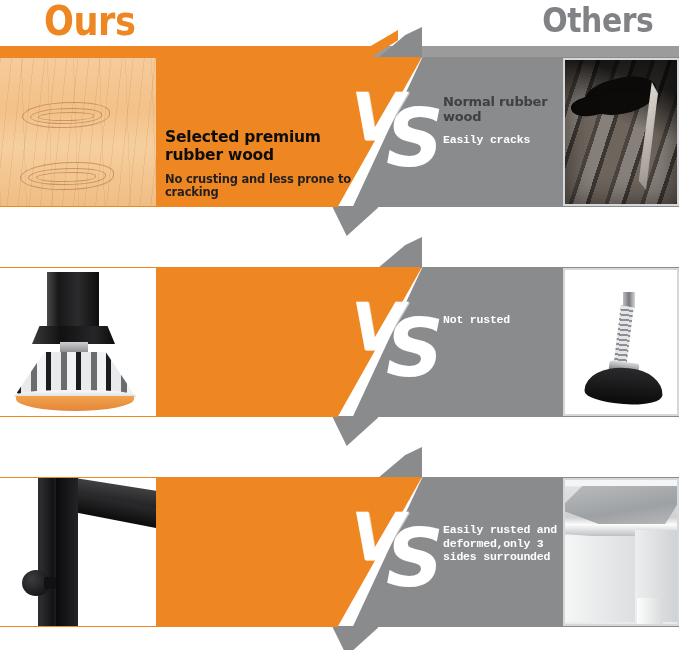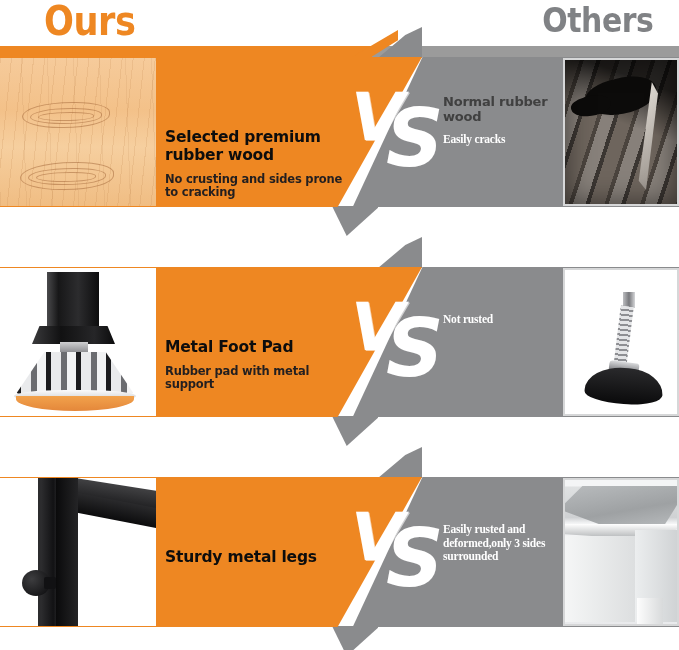--- a/index.html
+++ b/index.html
@@ -74,21 +74,21 @@
     margin-top:8px;font-size:11.5px;font-weight:bold;color:#231f20;line-height:1.18;
     font-family:"DejaVu Sans","Liberation Sans",sans-serif;letter-spacing:-0.2px;
   }
   .txt-right{position:absolute;left:443px;top:38px;width:125px;}
   .txt-right .title{
     font-size:13px;font-weight:bold;color:#404040;line-height:1.15;
     font-family:"DejaVu Sans","Liberation Sans",sans-serif;letter-spacing:-0.2px;
   }
   .txt-right .desc{
     margin-top:8px;font-size:11.5px;font-weight:bold;color:#ffffff;line-height:1.18;
-    font-family:Liberation Serif, serif;letter-spacing:-0.2px;
+    font-family:Liberation Mono, monospace;letter-spacing:-0.2px;
   }
 
   
   .vs{position:absolute;left:352px;top:28px;width:100px;height:95px;pointer-events:none;}
   .vs .v,.vs .s{
     position:absolute;color:#ffffff;font-weight:bold;
     font-family:"DejaVu Sans","Liberation Sans",sans-serif;
     font-style:italic;line-height:1;
   }
   .vs .v{left:0px;top:0px;font-size:66px;transform:scaleX(1.05);text-shadow:1px 1px 0 rgba(255,255,255,.6);}
@@ -212,21 +212,21 @@
           <div class="knot k2"></div>
           <div class="knot k3"></div>
         <div class="knot k4"></div>
           <div class="knot k5"></div>
           <div class="knot k6"></div>
       </div>
     </div>
 
     <div class="txt-left">
       <div class="title">Selected premium rubber wood</div>
-      <div class="desc">No crusting and sides prone to cracking</div>
+      <div class="desc">No crusting and less prone to cracking</div>
     </div>
 
     <div class="vs">
       <span class="v">V</span>
       <span class="s">S</span>
     </div>
 
     <div class="txt-right">
       <div class="title">Normal rubber wood</div>
       <div class="desc">Easily cracks</div>
@@ -252,24 +252,20 @@
       <div class="art-foot">
         <div class="post"></div>
           <div class="flange"></div>
           <div class="nut"></div>
         <div class="cone"></div>
           <div class="ring"></div>
           <div class="rubber"></div>
       </div>
     </div>
 
-    <div class="txt-left">
-      <div class="title">Metal Foot Pad</div>
-      <div class="desc">Rubber pad with metal support</div>
-    </div>
 
     <div class="vs">
       <span class="v">V</span>
       <span class="s">S</span>
     </div>
 
     <div class="txt-right">
       <div class="desc">Not rusted</div>
     </div>
 
@@ -294,21 +290,20 @@
         <div class="beam"></div>
           <div class="brace"></div>
         <div class="vleg"></div>
           <div class="vleg2"></div>
         <div class="knob"></div>
           <div class="knobnub"></div>
       </div>
     </div>
 
     <div class="txt-left">
-      <div class="title">Sturdy metal legs</div>
     </div>
 
     <div class="vs">
       <span class="v">V</span>
       <span class="s">S</span>
     </div>
 
     <div class="txt-right">
       <div class="desc">Easily rusted and deformed,only 3 sides surrounded</div>
     </div>

